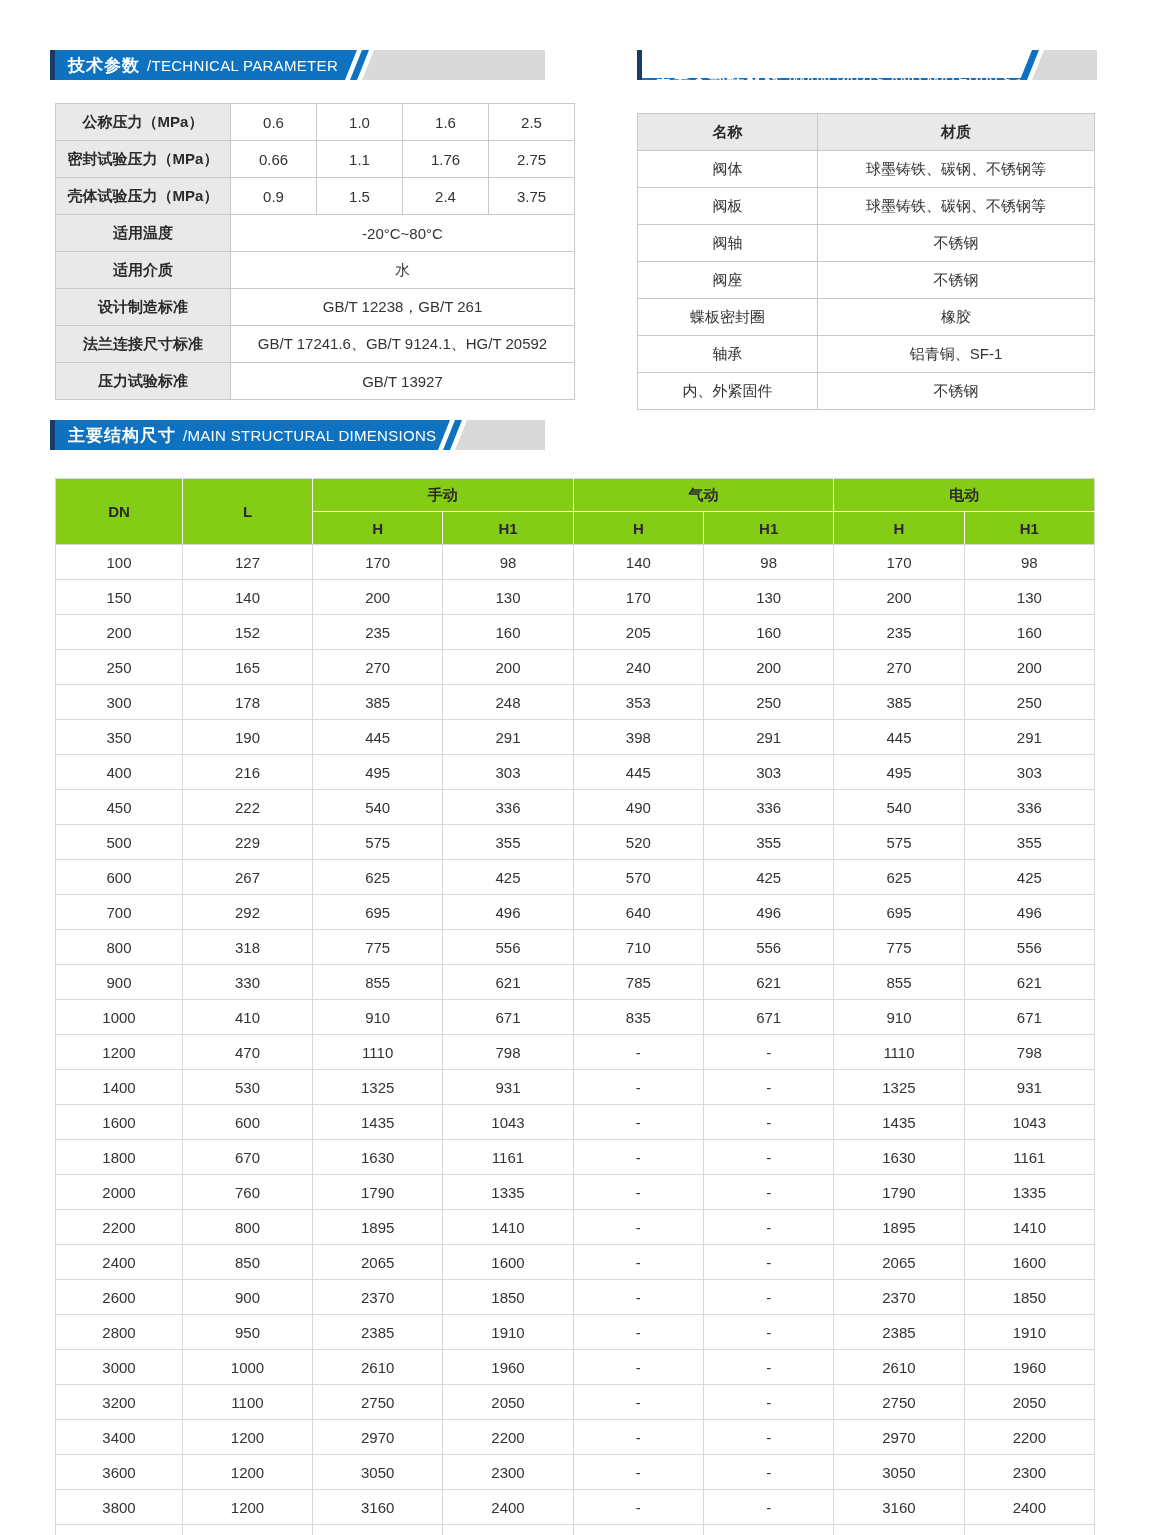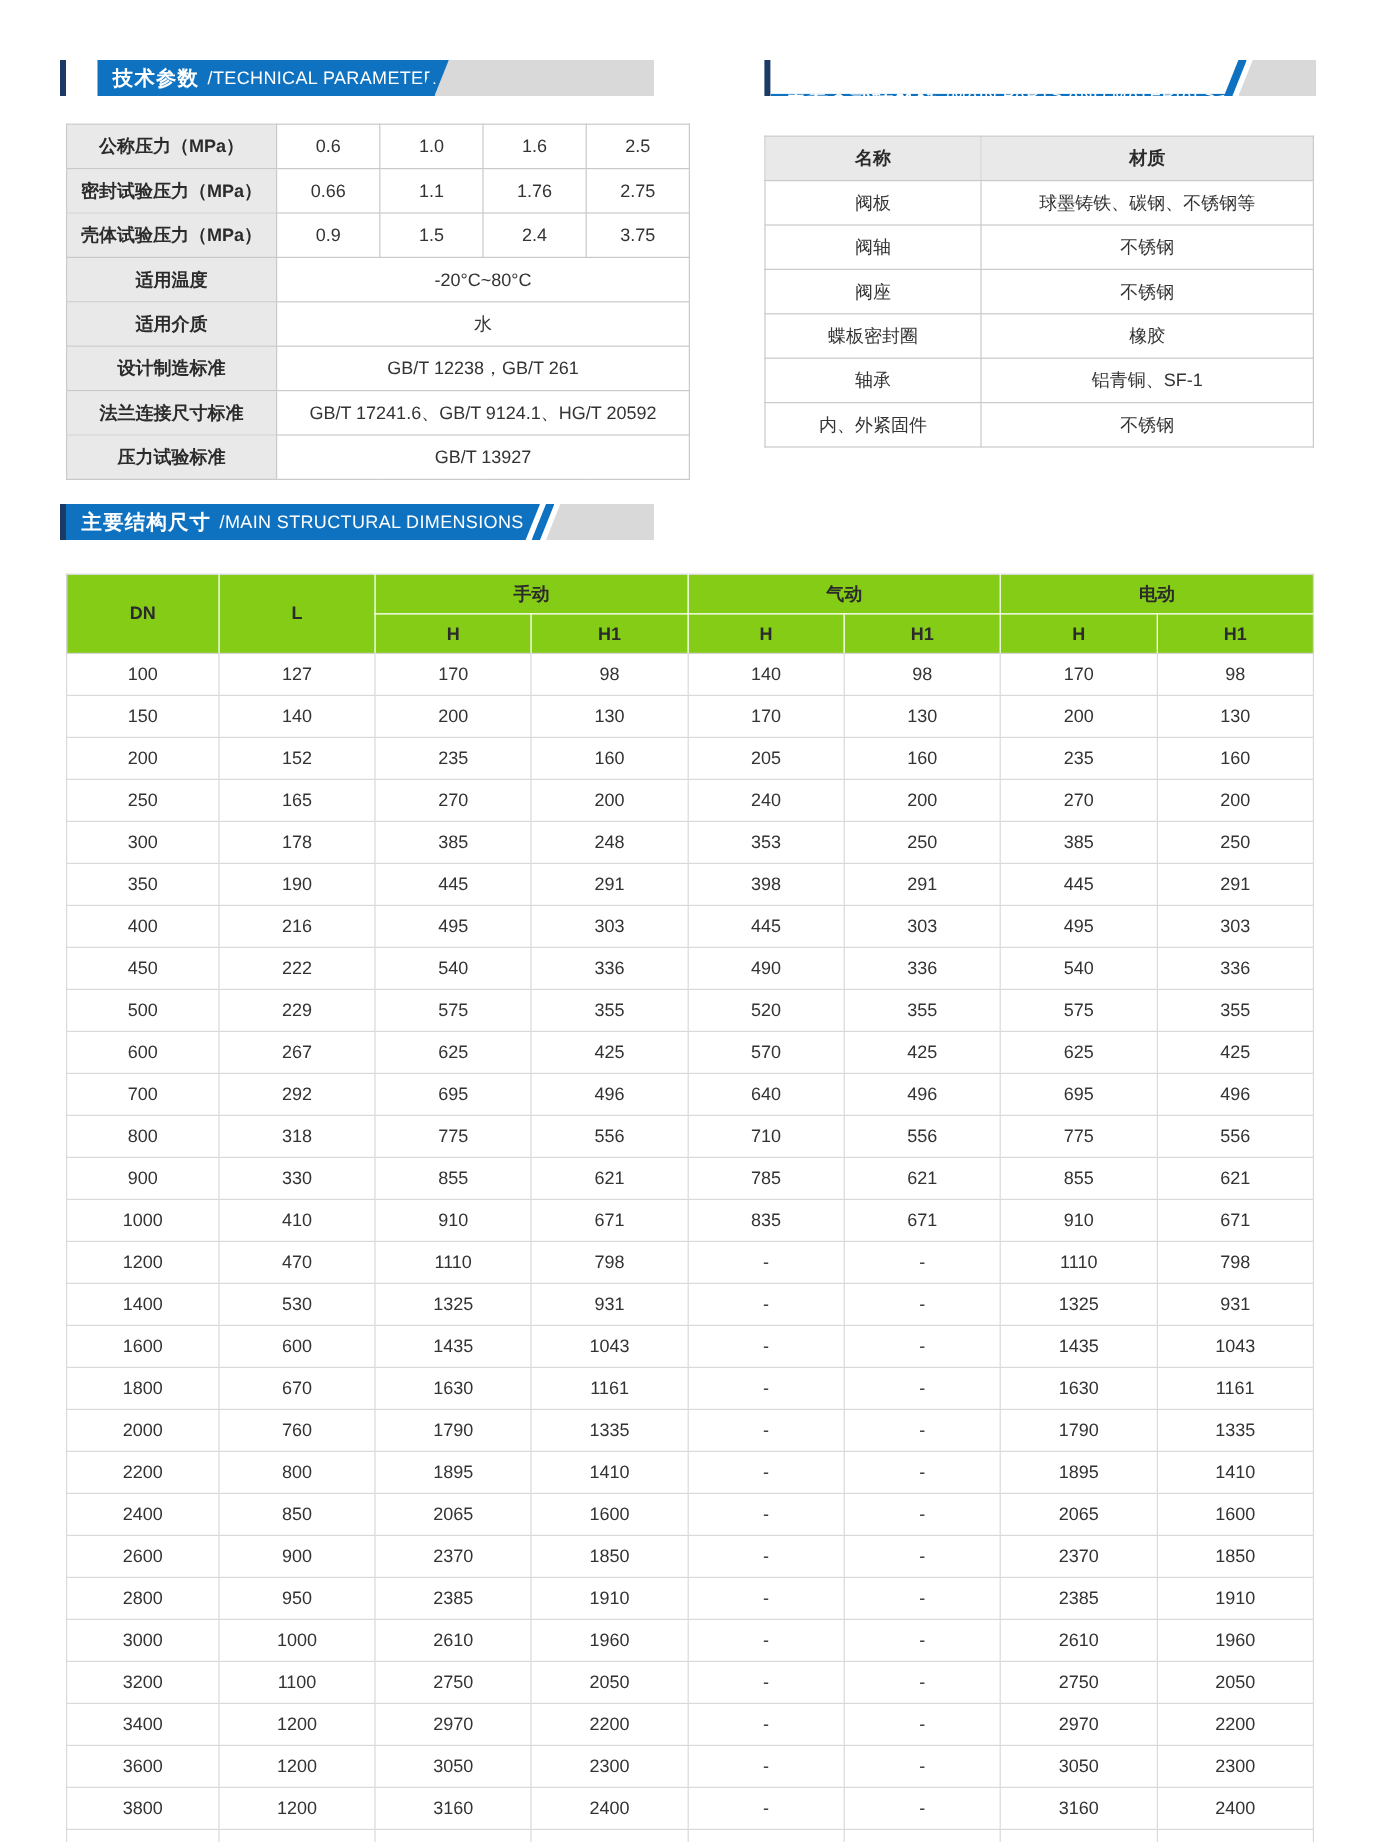--- a/index.html
+++ b/index.html
@@ -51,21 +51,21 @@
     font-size:15px; color:#333; background:#ffffff;
   }
 </style>
 </head>
 <body>
 
 <div class="page">
 
   <div class="banner" style="left:50px; top:50px; width:495px;">
     <div class="navy"></div>
-    <div class="blue" style="width:302px;margin-left:26px;">
+    <div class="blue" style="width:302px;">
       <span class="cn">技术参数</span>
       <span class="en">/TECHNICAL PARAMETER</span>
     </div>
     <div class="stripe" style="left:300px;"></div>
     <div class="gray" style="left:312px; width:183px;"></div>
   </div>
 
   <div class="banner" style="left:637px; top:50px; width:460px;">
     <div class="navy"></div>
     <div class="blue" style="width:385px;margin-top:28px;">
@@ -134,20 +134,24 @@
         <col style="width:180px">
         <col>
       </colgroup>
     <thead>
       <tr>
         <th>名称</th>
         <th>材质</th>
       </tr>
     </thead>
     <tbody>
+        <tr>
+          <td>阀体</td>
+          <td>球墨铸铁、碳钢、不锈钢等</td>
+        </tr>
         <tr>
           <td>阀板</td>
           <td>球墨铸铁、碳钢、不锈钢等</td>
         </tr>
         <tr>
           <td>阀轴</td>
           <td>不锈钢</td>
         </tr>
         <tr>
           <td>阀座</td>

